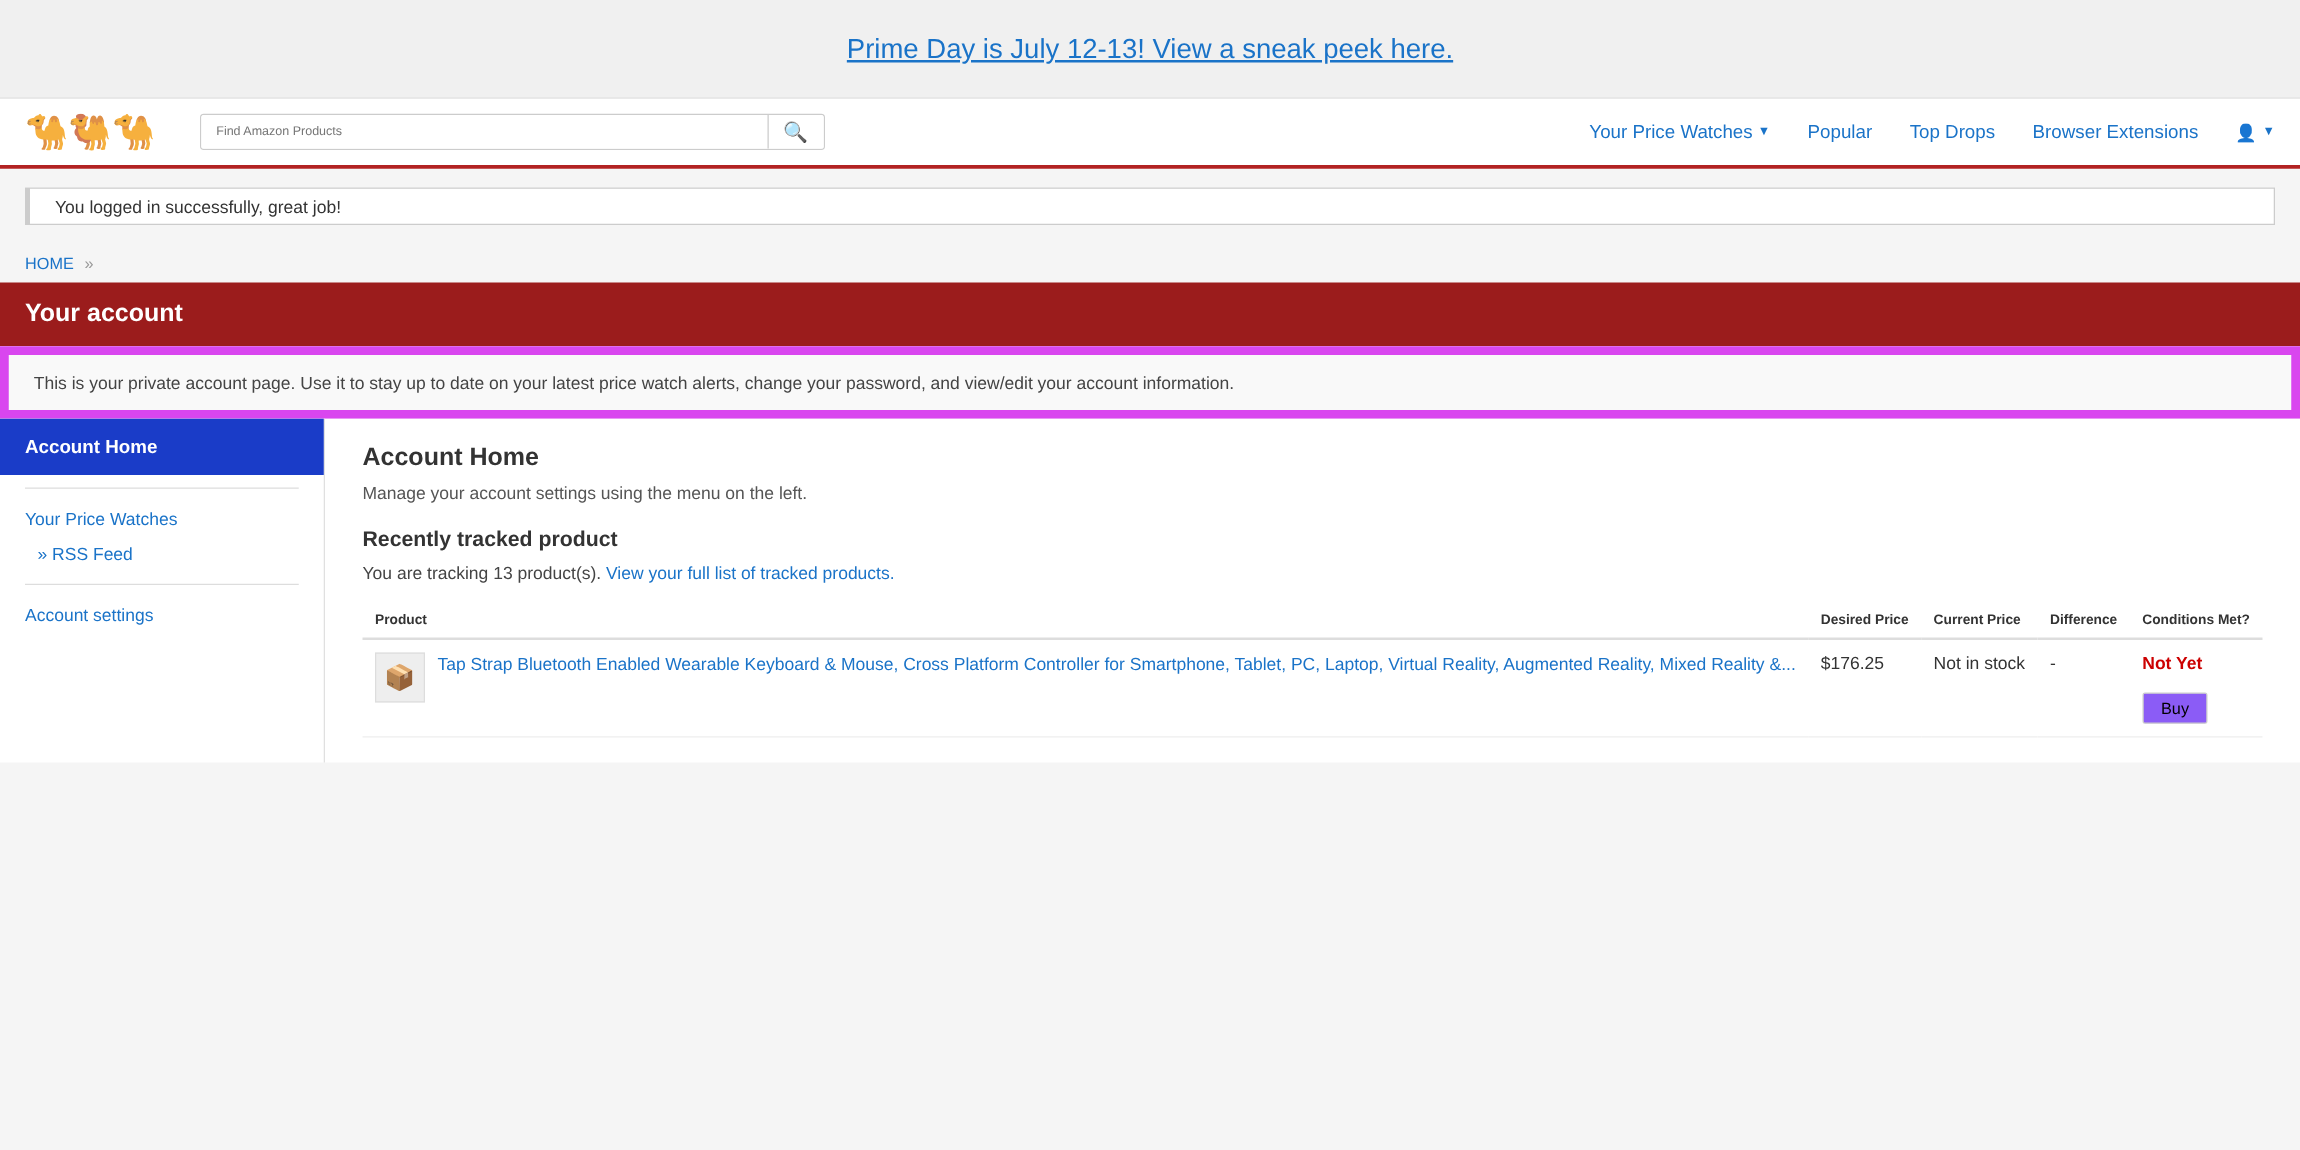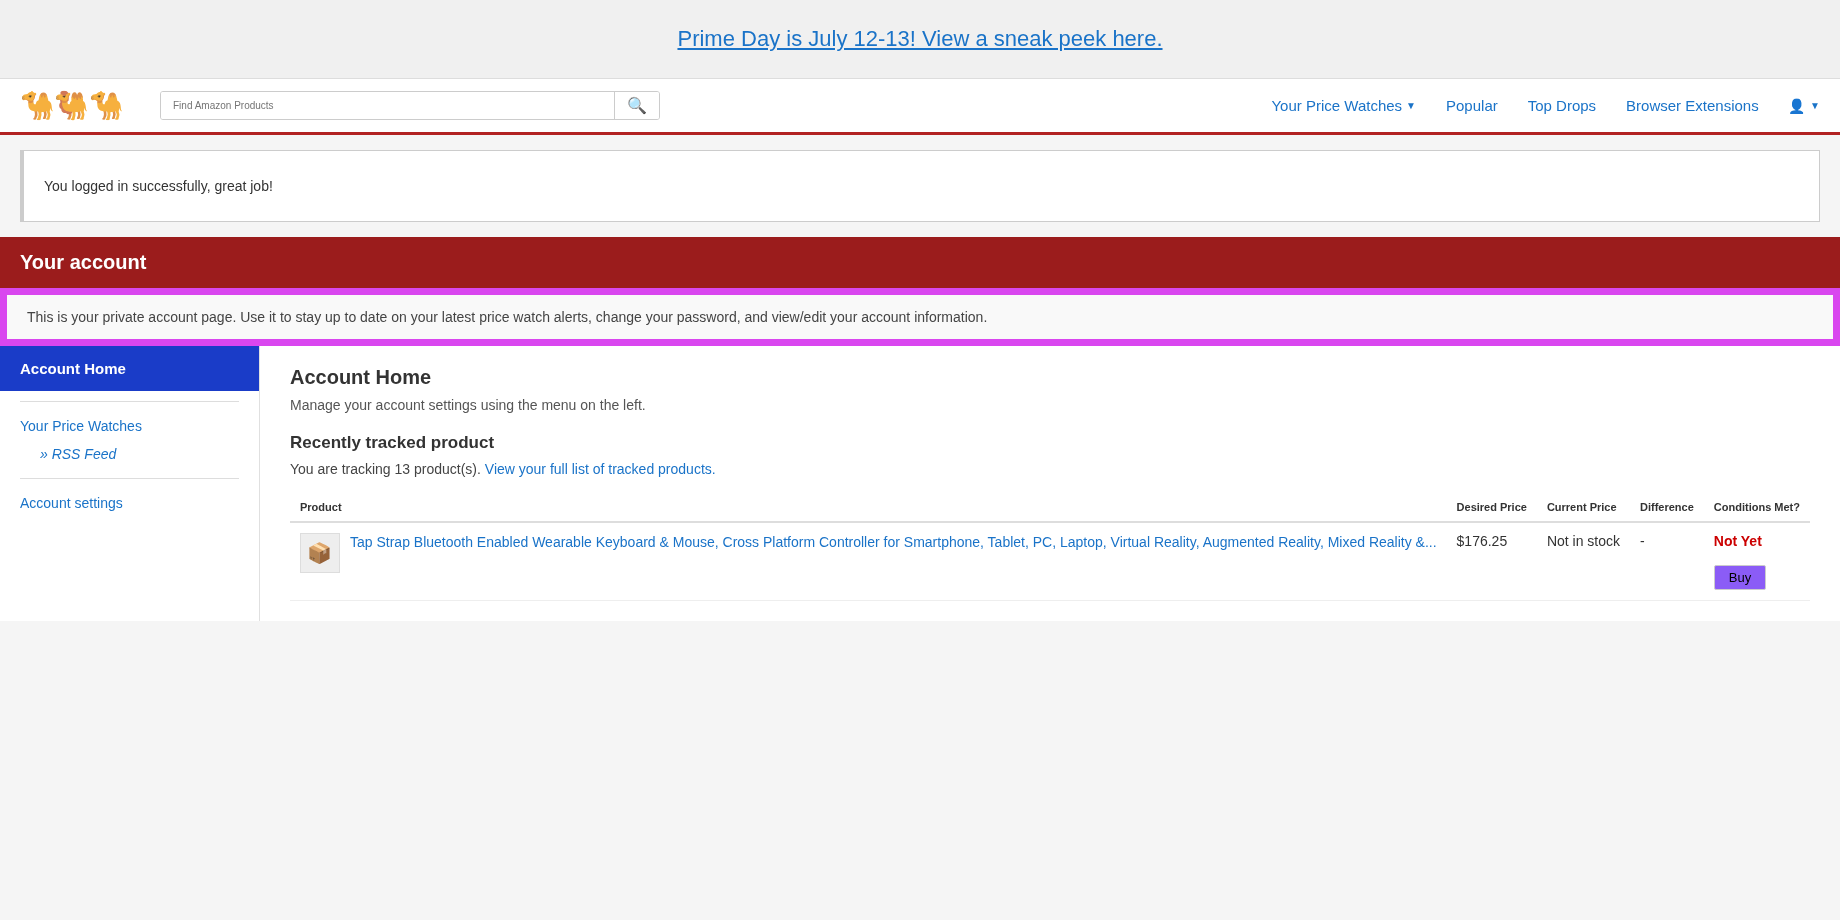--- a/index.html
+++ b/index.html
@@ -83,21 +83,21 @@
       color: #1a73c8;
       cursor: pointer;
     }
 
     
     .success-msg {
       background: #fff;
       border: 1px solid #ccc;
       border-left: 4px solid #ccc;
       margin: 15px 20px;
-      padding: 27px 20px;
+      padding: 6px 20px;
       font-size: 14px;
     }
 
     
     .breadcrumb {
       padding: 8px 20px;
       font-size: 13px;
       color: #1a73c8;
     }
     .breadcrumb span { color: #999; margin: 0 5px; }
@@ -152,22 +152,21 @@
     }
     .sidebar-link {
       display: block;
       color: #1a73c8;
       text-decoration: none;
       padding: 6px 20px;
       font-size: 14px;
       cursor: pointer;
     }
     .sidebar-link.sub {
-      padding-left: 40px;
-      font-style: italic;
+      padding-left: 30px;
     }
     .sidebar-divider2 {
       border: none;
       border-top: 1px solid #ddd;
       margin: 10px 20px;
     }
 
     
     .content-area {
       flex: 1;
@@ -290,20 +289,24 @@
         <span>👤</span>
         <span class="dropdown-arrow">▼</span>
       </div>
     </nav>
   </div>
 
   <div class="success-msg">
     <span>You logged in successfully, great job!</span>
   </div>
 
+  <div class="breadcrumb">
+    <a style="color:#1a73c8;text-decoration:none;">HOME</a>
+    <span> »</span>
+  </div>
 
   <div class="account-header">
     <h2>Your account</h2>
   </div>
 
   <div class="account-desc">
     <span>This is your private account page. Use it to stay up to date on your latest price watch alerts, change your password, and view/edit your account information.</span>
   </div>
 
   <div class="main-content">

